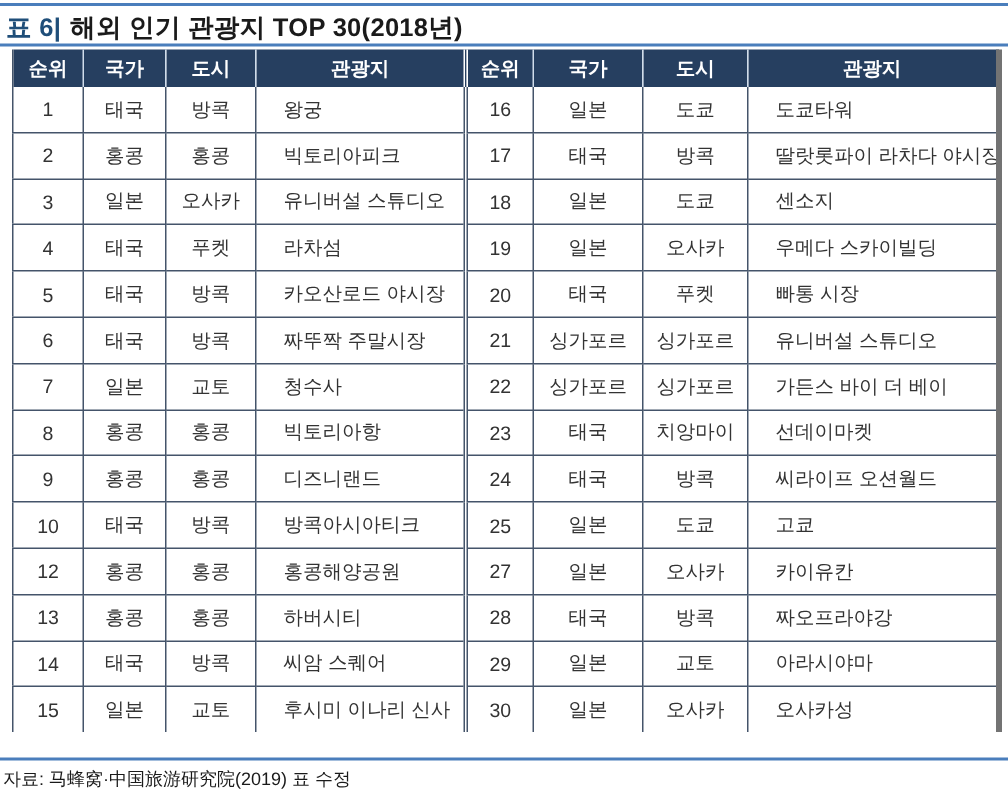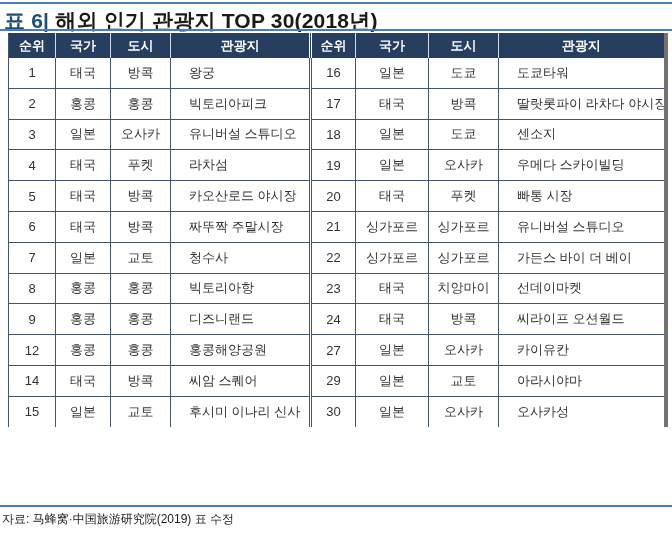--- a/index.html
+++ b/index.html
@@ -12,21 +12,21 @@
   }
   .rule {
     position:absolute; left:0; width:672px; height:2px;
     background:#4a7ebc;
   }
   .rule-top { top:2px; }
   .rule-mid { top:29px; }
   .rule-bottom { top:505px; }
   .title {
     position:absolute; top:7px; left:4px;
-    font-size:21px; font-weight:bold; letter-spacing:0.2px;
+    font-size:17px; font-weight:bold; letter-spacing:0.2px;
     white-space:nowrap;
     text-align:right;
   }
   .title-label { color:#1f4e79; }
   .title-text { color:#1a1a1a; margin-left:6px; }
   table.rank-table {
     position:absolute; top:33px; left:8px;
     width:657px;
     border-collapse:collapse;
     table-layout:fixed;
@@ -185,28 +185,48 @@
           <td>9</td>
           <td>홍콩</td>
           <td>홍콩</td>
           <td class="attraction">디즈니랜드</td>
           <td class="divider">24</td>
           <td>태국</td>
           <td>방콕</td>
           <td class="attraction">씨라이프 오션월드</td>
         </tr>
         <tr>
+          <td>10</td>
+          <td>태국</td>
+          <td>방콕</td>
+          <td class="attraction">방콕아시아티크</td>
+          <td class="divider">25</td>
+          <td>일본</td>
+          <td>도쿄</td>
+          <td class="attraction">고쿄</td>
+        </tr>
+        <tr>
           <td>12</td>
           <td>홍콩</td>
           <td>홍콩</td>
           <td class="attraction">홍콩해양공원</td>
           <td class="divider">27</td>
           <td>일본</td>
           <td>오사카</td>
           <td class="attraction">카이유칸</td>
+        </tr>
+        <tr>
+          <td>13</td>
+          <td>홍콩</td>
+          <td>홍콩</td>
+          <td class="attraction">하버시티</td>
+          <td class="divider">28</td>
+          <td>태국</td>
+          <td>방콕</td>
+          <td class="attraction">짜오프라야강</td>
         </tr>
         <tr>
           <td>14</td>
           <td>태국</td>
           <td>방콕</td>
           <td class="attraction">씨암 스퀘어</td>
           <td class="divider">29</td>
           <td>일본</td>
           <td>교토</td>
           <td class="attraction">아라시야마</td>

